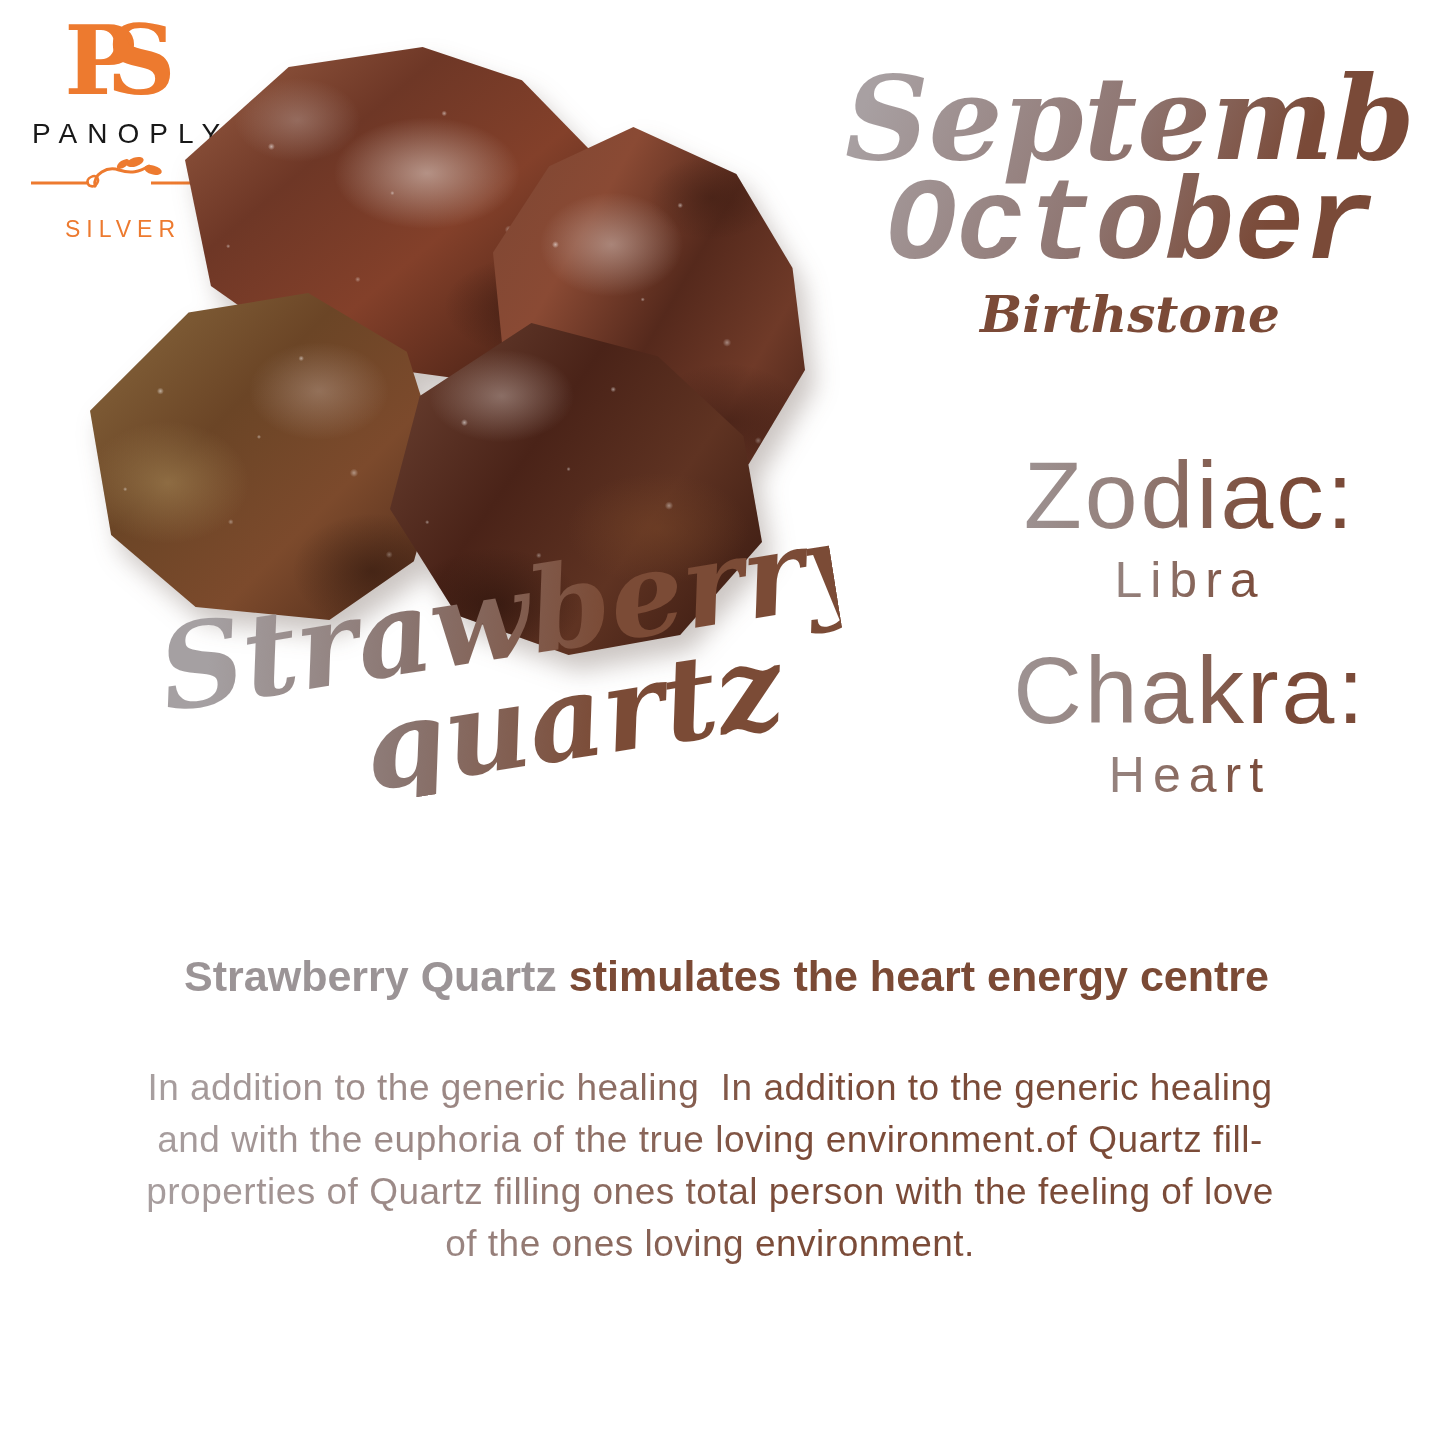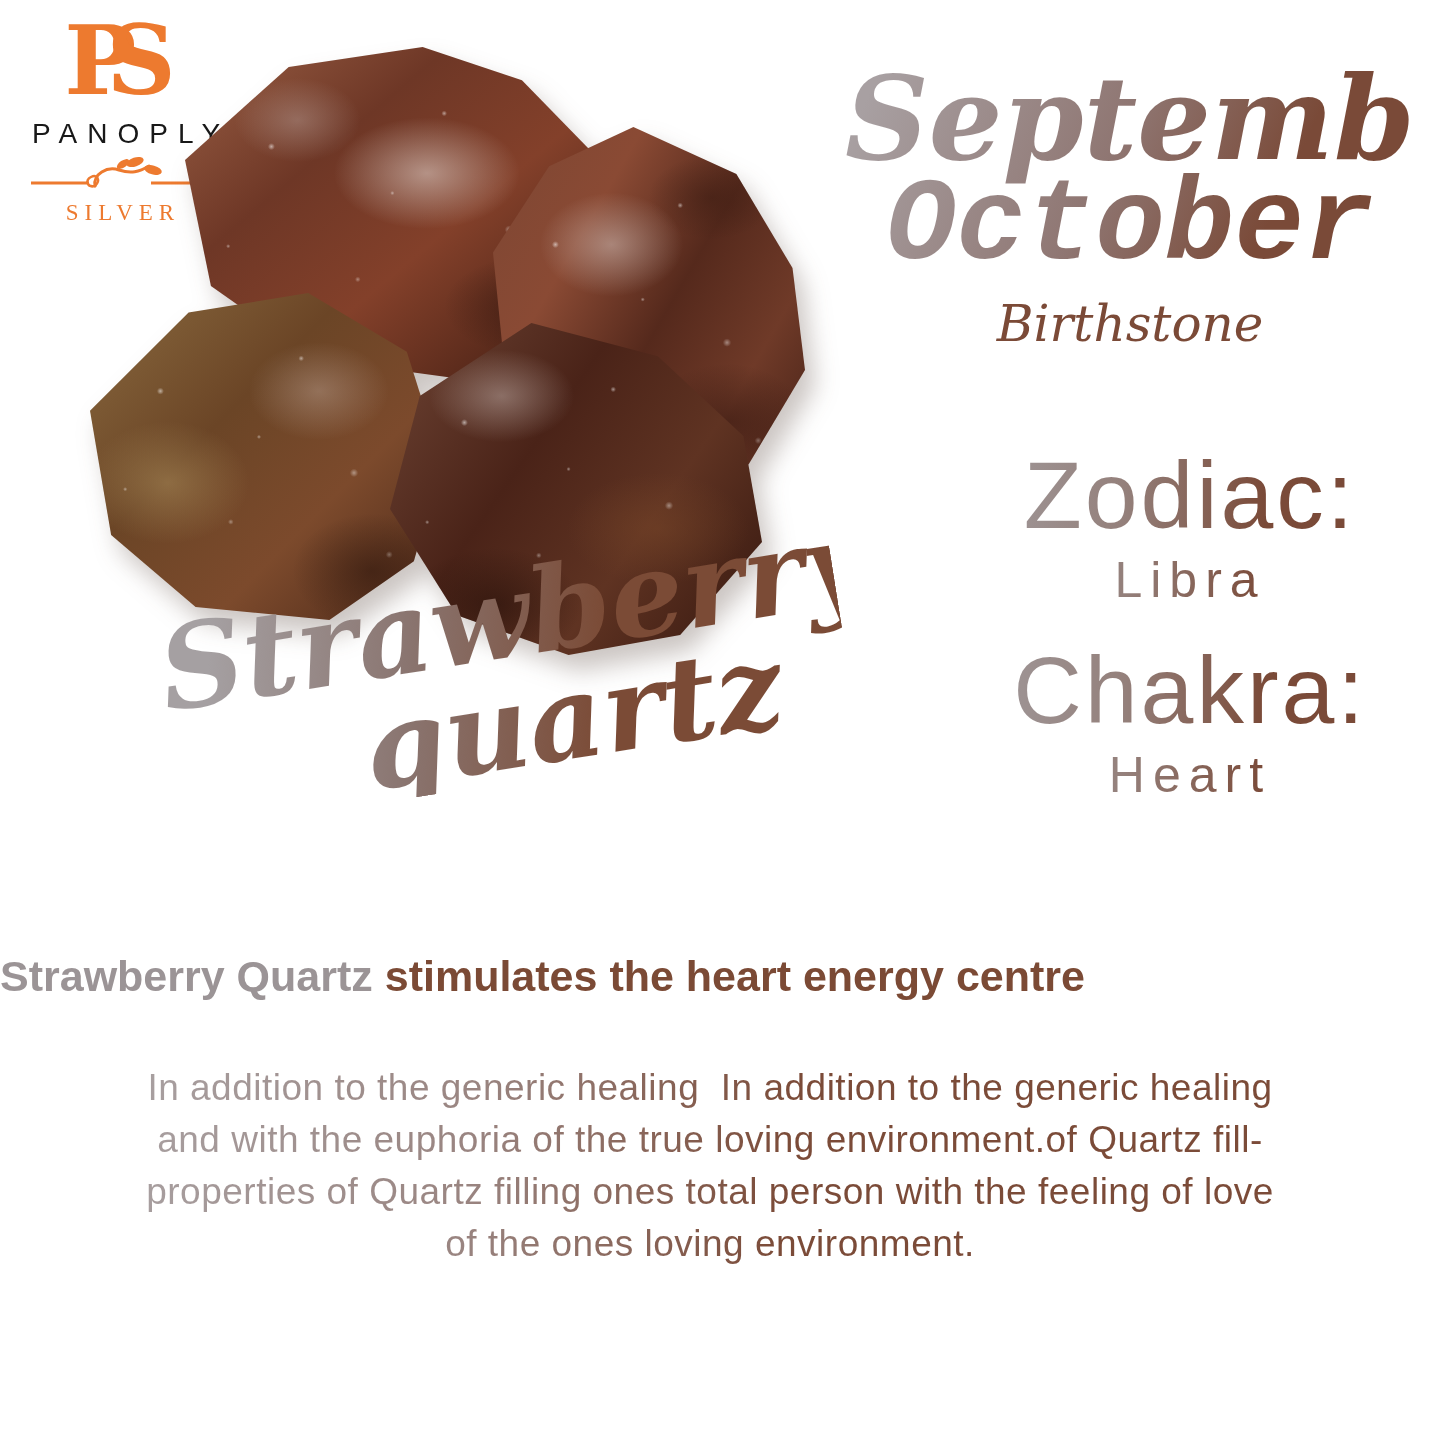--- a/index.html
+++ b/index.html
@@ -14,21 +14,21 @@
   .grad-months { background-image:linear-gradient(115deg,#A8A0A2 6%,#8F7672 46%,#7A4A38 74%); }
   .grad-label  { background-image:linear-gradient(92deg,#A19A9C 10%,#94807B 38%,#7A4A38 64%); }
   .grad-script { background-image:linear-gradient(100deg,#A5A0A2 8%,#8A7570 36%,#7B4B36 64%); }
   .grad-body   { background-image:linear-gradient(97deg,#ABA5A7 0%,#998480 32%,#7B4B38 56%); }
 
   
   .logo { position:absolute; left:22px; top:12px; width:196px; text-align:center; }
   .monogram { position:relative; height:104px; font-family:"DejaVu Serif",serif; font-weight:700; font-size:96px; line-height:1.02; color:#ED7A2F; letter-spacing:-30px; padding-right:30px;text-align:center; }
   .brand-name { margin-top:2px; font-size:28px; font-weight:400; color:#181818; letter-spacing:10px; text-indent:10px; }
   .divider { margin-top:4px; }
-  .tier { margin-top:0px; font-size:23px; color:#ED7A2F; letter-spacing:6px; text-indent:6px;font-family:Liberation Serif, serif; }
+  .tier { margin-top:16px; font-size:23px; color:#ED7A2F; letter-spacing:6px; text-indent:6px; }
 
   
   .stones { position:absolute; left:75px; top:35px; width:725px; height:585px;
             filter:drop-shadow(10px 16px 12px rgba(70,45,35,.28)); }
   .stone { position:absolute; }
   .stone::after { content:""; position:absolute; inset:0; background-image:
       radial-gradient(circle 5px at 20% 30%, rgba(255,255,255,.55), transparent 70%),
       radial-gradient(circle 4px at 60% 20%, rgba(255,255,255,.5), transparent 70%),
       radial-gradient(circle 6px at 75% 55%, rgba(255,255,255,.42), transparent 70%),
       radial-gradient(circle 4px at 40% 70%, rgba(255,255,255,.38), transparent 70%),
@@ -63,37 +63,37 @@
       radial-gradient(ellipse 110px 70px at 30% 22%, rgba(205,190,185,.45), transparent 66%),
       radial-gradient(ellipse 130px 80px at 72% 62%, rgba(120,70,40,.5), transparent 70%),
       radial-gradient(ellipse 120px 80px at 28% 85%, rgba(35,14,8,.55), transparent 72%),
       linear-gradient(125deg,#6e4434 0%,#4a2318 38%,#5f3322 66%,#35170f 100%); }
 
   
   .months { position:absolute; left:845px; top:58px; width:570px; text-align:center;
             font-family:"DejaVu Serif",serif; font-style:italic; font-weight:700; }
   .month-1 { font-size:116px; line-height:1.04; white-space:nowrap; }
   .month-2 { font-size:116px; line-height:1.0; margin-top:-10px; white-space:nowrap;font-family:Liberation Mono, monospace; }
-  .birth-caption { margin-top:10px; font-family:"DejaVu Serif",serif; font-style:italic; font-weight:400;
+  .birth-caption { font-family:"DejaVu Serif",serif; font-style:italic; font-weight:700;
                    font-size:50px; color:#7B4A37; }
 
   .attr { position:absolute; width:540px; left:920px; text-align:center; }
   .attr-zodiac { top:448px; }
   .attr-chakra { top:643px; }
   .attr-label { font-size:95px; font-weight:400; letter-spacing:3px; line-height:1.0; white-space:nowrap; }
   .attr-value { margin-top:8px; font-size:50px; letter-spacing:8px; white-space:nowrap; }
 
   
   .stone-name { position:absolute; left:165px; top:562px; width:680px; transform:rotate(-9deg);
                 text-align:center; font-family:"DejaVu Serif",serif; font-style:italic; font-weight:700;
                 font-size:116px; line-height:.95; }
   .stone-name .l2 { padding-left:120px; }
 
   
-  .summary { position:absolute; left:0; top:952px; width:1269px; text-align:left;
+  .summary { position:absolute; left:0; top:952px; width:1269px; text-align:right;
              font-size:43px; font-weight:700; white-space:pre; }
   .summary .hl { color:#9B9496; }
   .summary .rest { color:#7B4A35; }
 
   .body-text { position:absolute; left:70px; top:1062px; width:1280px; text-align:center;
                font-size:37px; line-height:52px; letter-spacing:.5px; font-weight:400; }
   .body-line { white-space:pre; }
 </style>
 </head>
 <body>

